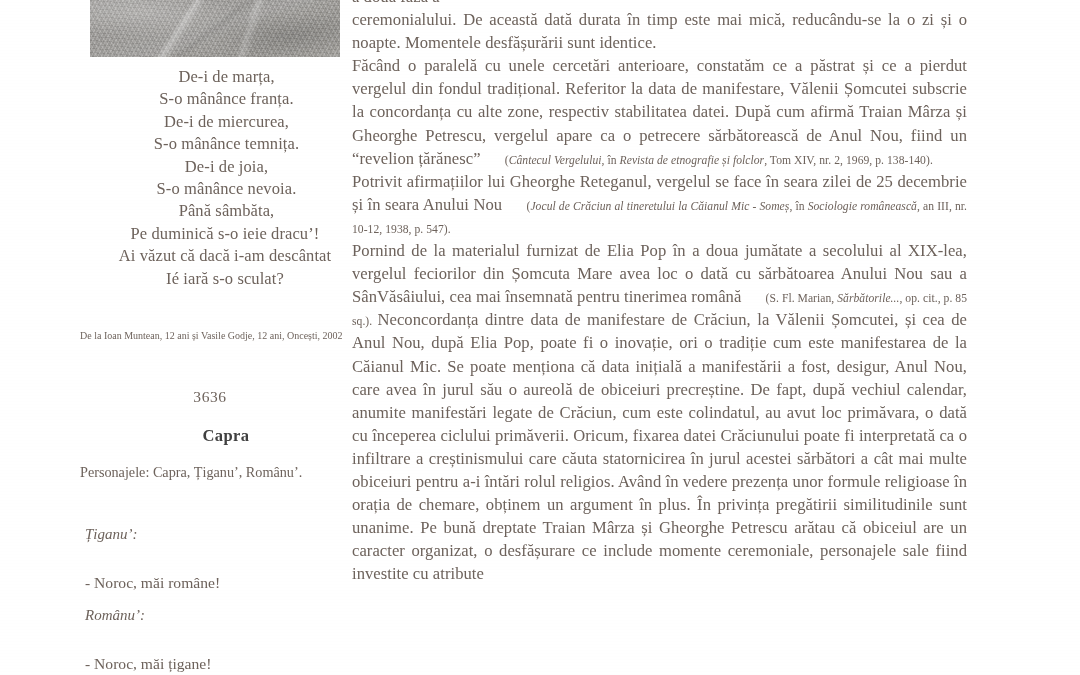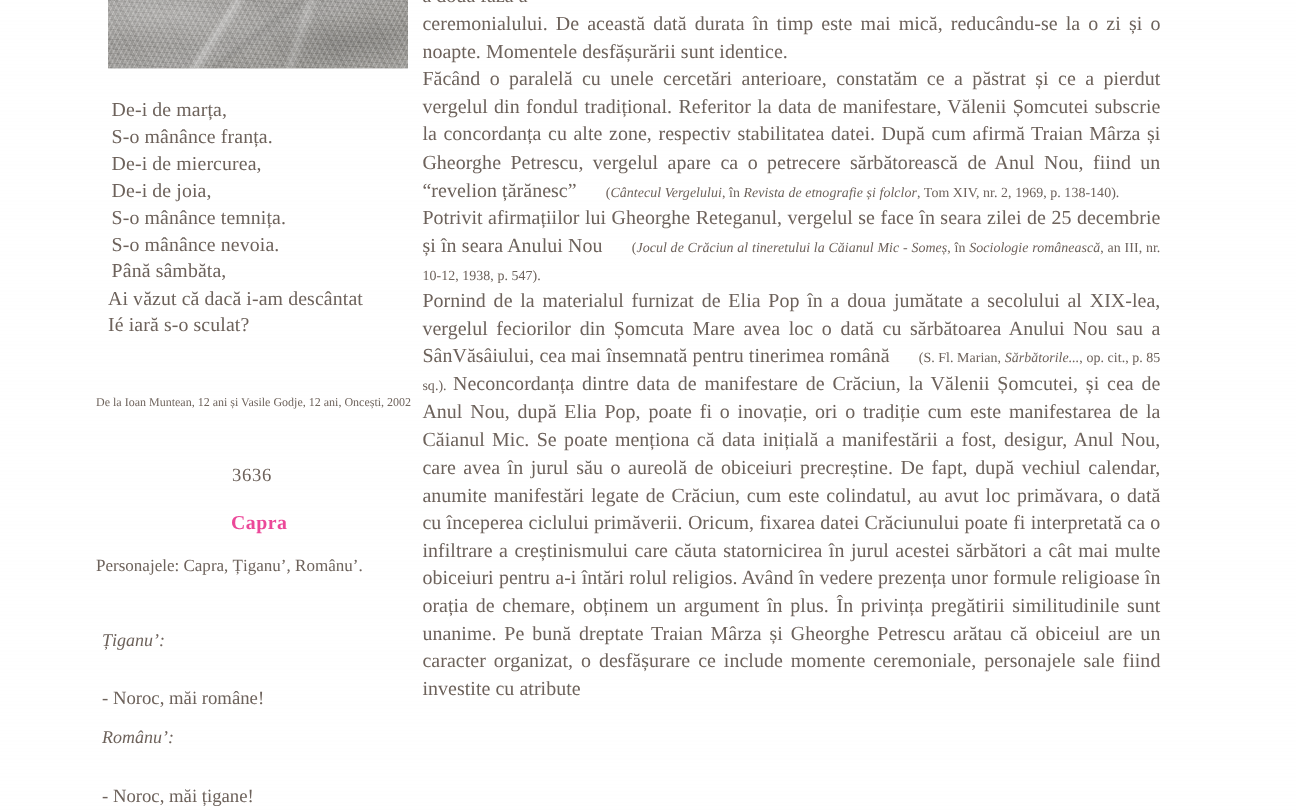--- a/index.html
+++ b/index.html
@@ -64,22 +64,23 @@
       linear-gradient(123deg, rgba(255,255,255,0) 36%, rgba(255,255,255,0.30) 38%, rgba(255,255,255,0) 41%),
       linear-gradient(108deg, rgba(255,255,255,0) 61%, rgba(255,255,255,0.22) 63%, rgba(255,255,255,0) 66%),
       linear-gradient(142deg, rgba(0,0,0,0) 48%, rgba(0,0,0,0.07) 50%, rgba(0,0,0,0) 53%);
     pointer-events: none;
   }
 
   
   #verse {
     position: absolute;
     left: 0;
-    top: 81px;
-    width: 300px;
+    top: 66px;
+    width: 300px;
+    text-align: center;
   }
   .verse-line {
     font-size: 16.5px;
     line-height: 22.4px;
     padding-left: 33px;
     white-space: nowrap;
     letter-spacing: 0.1px;
   }
   .verse-line.indent-less { padding-left: 30px; }
 
@@ -103,28 +104,28 @@
     top: 388px;
     width: 300px;
     text-align: center;
     font-size: 15.5px;
     letter-spacing: 0.6px;
   }
 
   
   #piece-title {
     position: absolute;
-    left: 6px;
+    left: 16px;
     top: 426px;
     width: 300px;
     text-align: center;
     font-size: 16.5px;
     font-weight: bold;
     letter-spacing: 0.4px;
-    color: #ec4899;
+    color: #404040;
   }
 
   
   #cast-line {
     position: absolute;
     left: 20px;
     top: 462px;
     width: 290px;
     font-size: 14.2px;
     line-height: 20px;
@@ -198,24 +199,25 @@
 <div id="page">
 
   <div id="left-column">
 
     <div id="photo"></div>
 
     <div id="verse">
       <div class="verse-line">De-i de marța,</div>
       <div class="verse-line">S-o mânânce franța.</div>
       <div class="verse-line">De-i de miercurea,</div>
+      <div class="verse-line">S-o mânânce temnița.</div>
       <div class="verse-line">De-i de joia,</div>
-      <div class="verse-line">S-o mânânce temnița.</div>
       <div class="verse-line">S-o mânânce nevoia.</div>
       <div class="verse-line">Până sâmbăta,</div>
+      <div class="verse-line indent-less">Pe duminică s-o ieie dracu’!</div>
       <div class="verse-line indent-less">Ai văzut că dacă i-am descântat</div>
       <div class="verse-line indent-less">Ié iară s-o sculat?</div>
     </div>
 
     <div id="attribution">De la Ioan Muntean, 12 ani și Vasile Godje, 12 ani, Oncești, 2002</div>
 
     <div id="entry-number">3636</div>
 
     <div id="piece-title">Capra</div>
 

